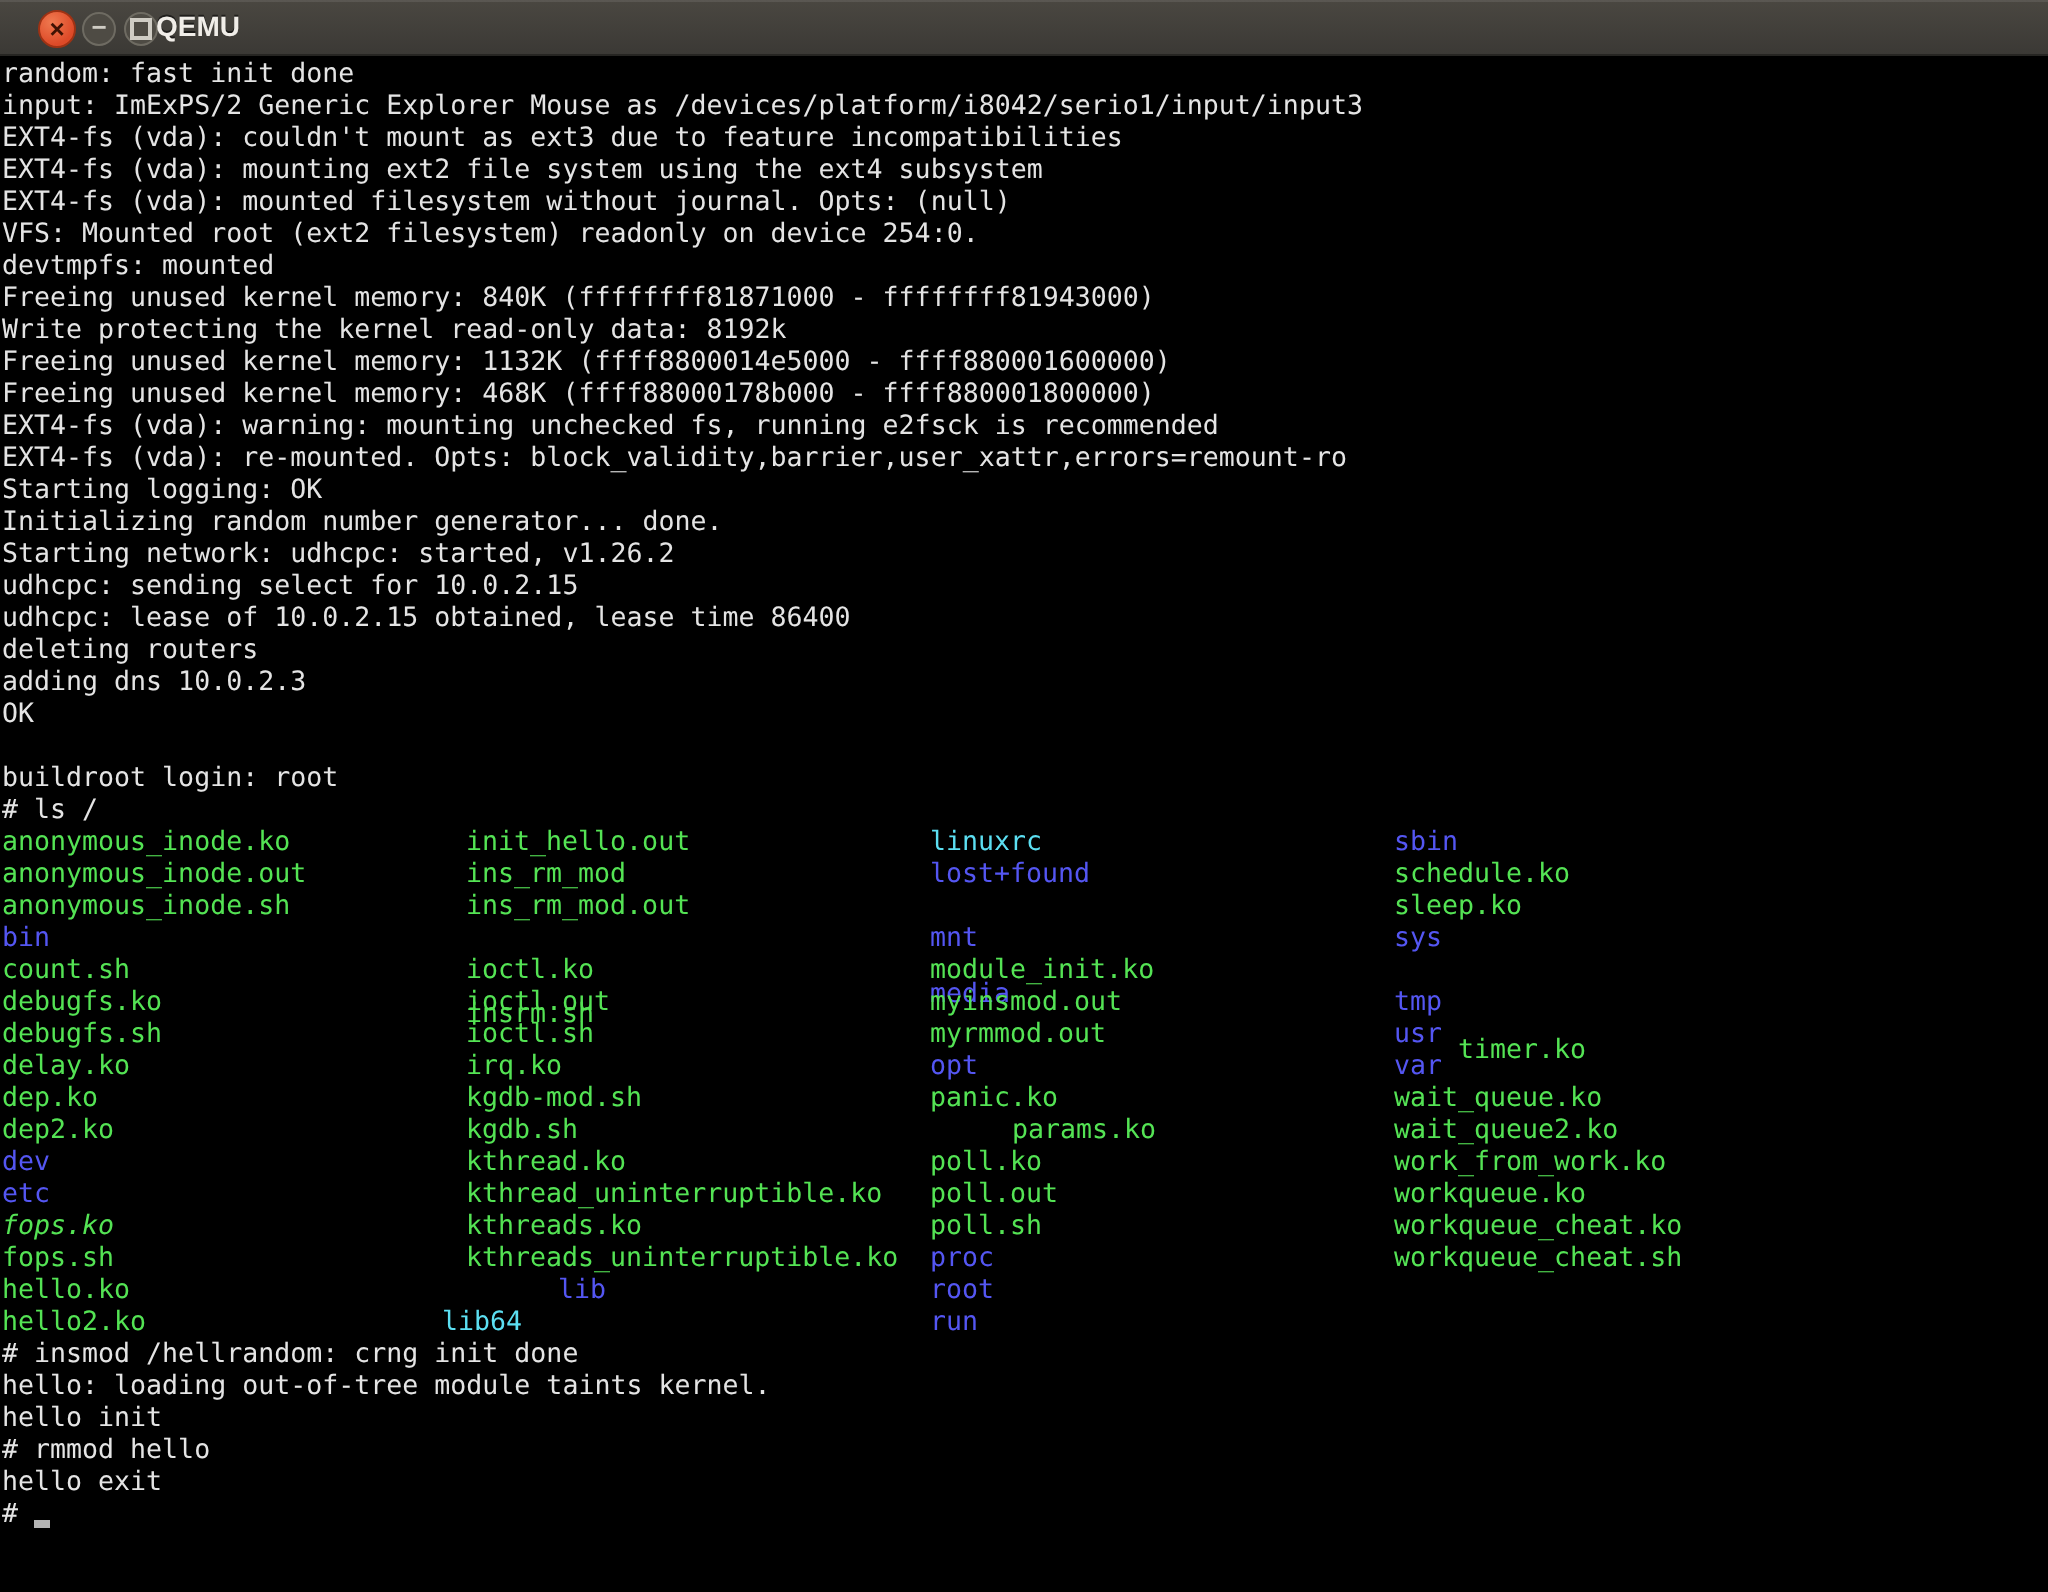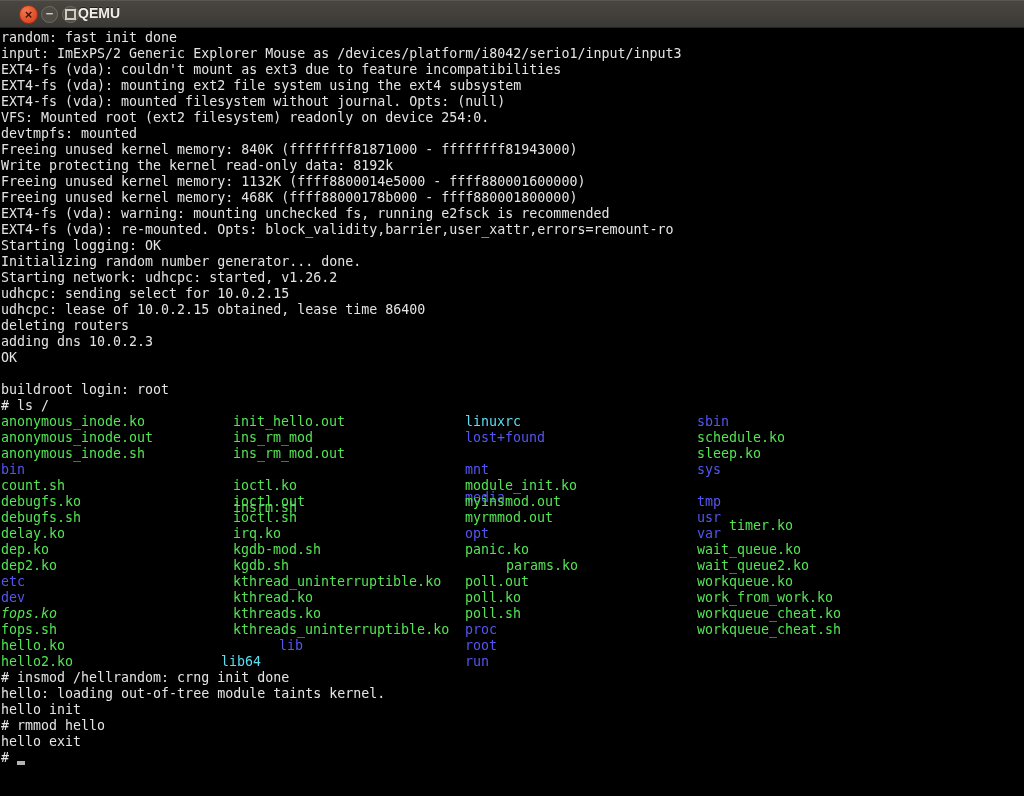--- a/index.html
+++ b/index.html
@@ -88,22 +88,22 @@
     <div class="line ls-row"><span class="cell green" style="left: 0px;">anonymous_inode.ko</span><span class="cell green" style="left: 232px;">init_hello.out</span><span class="cell cyan" style="left: 464px;">linuxrc</span><span class="cell blue" style="left: 696px;">sbin</span></div>
     <div class="line ls-row"><span class="cell green" style="left: 0px;">anonymous_inode.out</span><span class="cell green" style="left: 232px;">ins_rm_mod</span><span class="cell blue" style="left: 464px;">lost+found</span><span class="cell green" style="left: 696px;">schedule.ko</span></div>
     <div class="line ls-row"><span class="cell green" style="left: 0px;">anonymous_inode.sh</span><span class="cell green" style="left: 232px;">ins_rm_mod.out</span><span class="cell blue" style="left: 464px; margin-top: 44px;">media</span><span class="cell green" style="left: 696px;">sleep.ko</span></div>
     <div class="line ls-row"><span class="cell blue" style="left: 0px;">bin</span><span class="cell green" style="left: 232px; margin-top: 38px;">insrm.sh</span><span class="cell blue" style="left: 464px;">mnt</span><span class="cell blue" style="left: 696px;">sys</span></div>
     <div class="line ls-row"><span class="cell green" style="left: 0px;">count.sh</span><span class="cell green" style="left: 232px;">ioctl.ko</span><span class="cell green" style="left: 464px;">module_init.ko</span><span class="cell green" style="left: 728px; margin-top: 40px;">timer.ko</span></div>
     <div class="line ls-row"><span class="cell green" style="left: 0px;">debugfs.ko</span><span class="cell green" style="left: 232px;">ioctl.out</span><span class="cell green" style="left: 464px;">myinsmod.out</span><span class="cell blue" style="left: 696px;">tmp</span></div>
     <div class="line ls-row"><span class="cell green" style="left: 0px;">debugfs.sh</span><span class="cell green" style="left: 232px;">ioctl.sh</span><span class="cell green" style="left: 464px;">myrmmod.out</span><span class="cell blue" style="left: 696px;">usr</span></div>
     <div class="line ls-row"><span class="cell green" style="left: 0px;">delay.ko</span><span class="cell green" style="left: 232px;">irq.ko</span><span class="cell blue" style="left: 464px;">opt</span><span class="cell blue" style="left: 696px;">var</span></div>
     <div class="line ls-row"><span class="cell green" style="left: 0px;">dep.ko</span><span class="cell green" style="left: 232px;">kgdb-mod.sh</span><span class="cell green" style="left: 464px;">panic.ko</span><span class="cell green" style="left: 696px;">wait_queue.ko</span></div>
     <div class="line ls-row"><span class="cell green" style="left: 0px;">dep2.ko</span><span class="cell green" style="left: 232px;">kgdb.sh</span><span class="cell green" style="left: 464px; margin-left: 41px;">params.ko</span><span class="cell green" style="left: 696px;">wait_queue2.ko</span></div>
+    <div class="line ls-row"><span class="cell blue" style="left: 0px;">dev</span><span class="cell green" style="left: 232px;">kthread.ko</span><span class="cell green" style="left: 464px;">poll.ko</span><span class="cell green" style="left: 696px;">work_from_work.ko</span></div>
     <div class="line ls-row"><span class="cell blue" style="left: 0px;">etc</span><span class="cell green" style="left: 232px;">kthread_uninterruptible.ko</span><span class="cell green" style="left: 464px;">poll.out</span><span class="cell green" style="left: 696px;">workqueue.ko</span></div>
-    <div class="line ls-row"><span class="cell blue" style="left: 0px;">dev</span><span class="cell green" style="left: 232px;">kthread.ko</span><span class="cell green" style="left: 464px;">poll.ko</span><span class="cell green" style="left: 696px;">work_from_work.ko</span></div>
     <div class="line ls-row"><span class="cell green" style="left: 0px; font-style: italic;">fops.ko</span><span class="cell green" style="left: 232px;">kthreads.ko</span><span class="cell green" style="left: 464px;">poll.sh</span><span class="cell green" style="left: 696px;">workqueue_cheat.ko</span></div>
     <div class="line ls-row"><span class="cell green" style="left: 0px;">fops.sh</span><span class="cell green" style="left: 232px;">kthreads_uninterruptible.ko</span><span class="cell blue" style="left: 464px;">proc</span><span class="cell green" style="left: 696px;">workqueue_cheat.sh</span></div>
     <div class="line ls-row"><span class="cell green" style="left: 0px;">hello.ko</span><span class="cell blue" style="left: 232px; margin-left: 46px;">lib</span><span class="cell blue" style="left: 464px;">root</span></div>
     <div class="line ls-row"><span class="cell green" style="left: 0px;">hello2.ko</span><span class="cell cyan" style="left: 220px;">lib64</span><span class="cell blue" style="left: 464px;">run</span></div>
     <div class="line"># insmod /hellrandom: crng init done</div>
     <div class="line">hello: loading out-of-tree module taints kernel.</div>
     <div class="line">hello init</div>
     <div class="line"># rmmod hello</div>
     <div class="line">hello exit</div>
     <div class="line"># <span class="cursor"></span></div>

